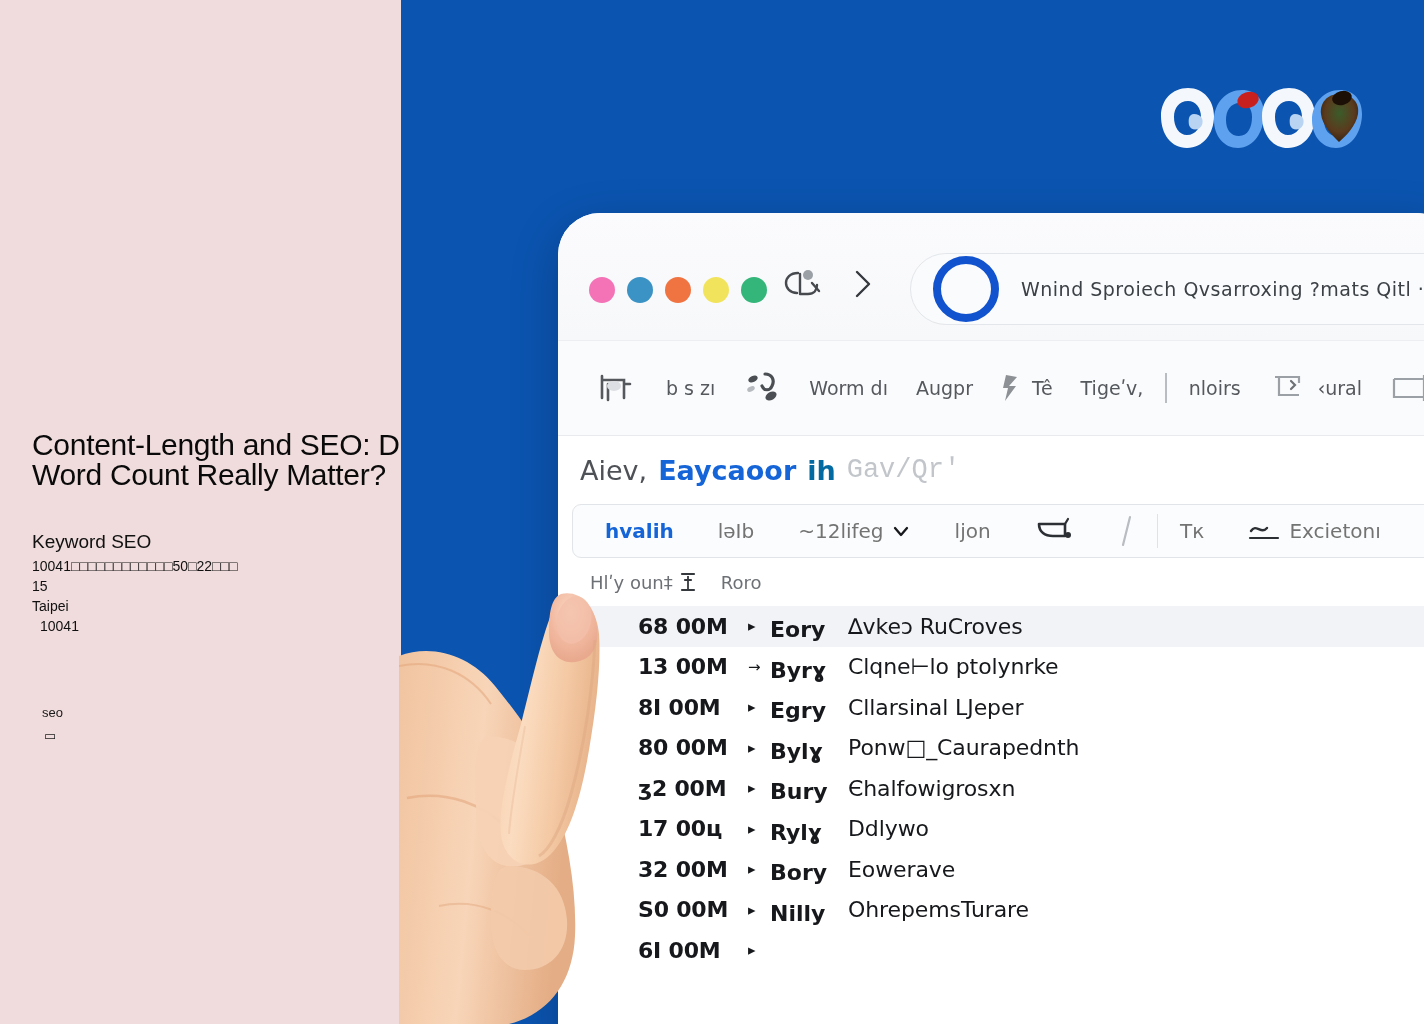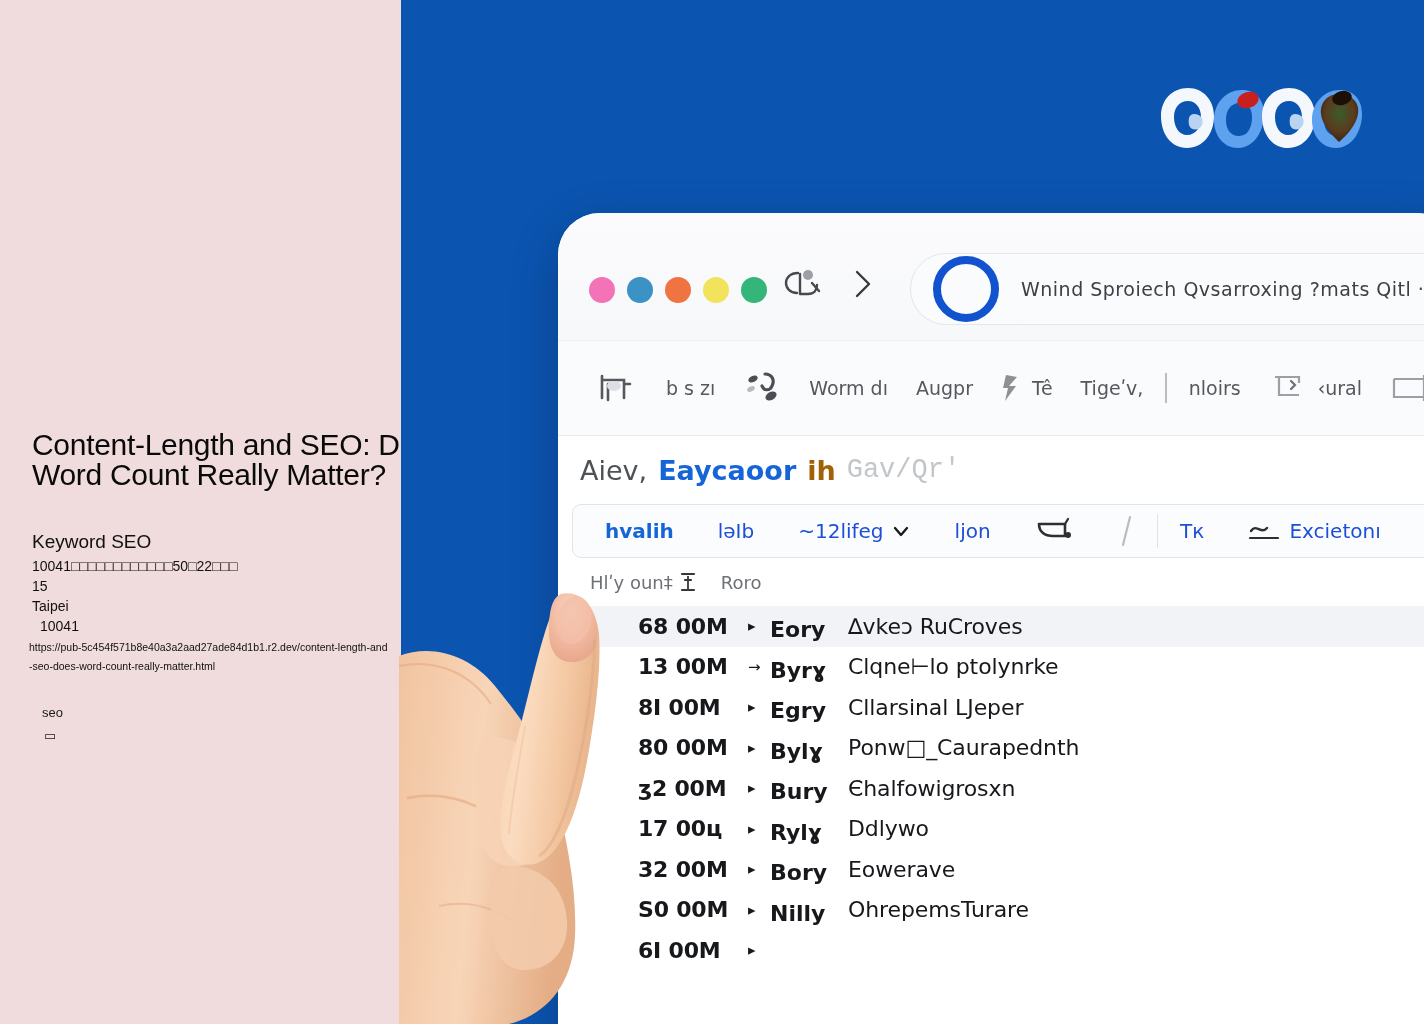--- a/index.html
+++ b/index.html
@@ -145,38 +145,38 @@
   #page-heading{
     position:relative; height:68px; width:100%;
     background:#ffffff;
     display:flex; align-items:center; gap:11px;
     padding-left:22px;
     font-size:27px;
     font-family:"DejaVu Sans", sans-serif;
   }
   #heading-a{ color:#4e5156; }
   #heading-b{ color:#1565d8; font-weight:700; }
-  #heading-c{ color:#a16207; font-weight:600; }
+  #heading-c{ color:#0369a1; font-weight:600; }
   #heading-d{ color:#c2c6cb;font-family:Liberation Mono, monospace; }
 
   
   #filter-bar{
     position:relative;
     margin:0 14px;
     height:54px;
     background:#fbfcfd;
     border:1.5px solid #e1e4e8;
     border-radius:9px;
     display:flex; align-items:center;
     padding-left:18px;
     overflow:hidden;
   }
   .fb-item{
     display:flex; align-items:center; gap:7px;
-    color:#1d4ed8; font-size:20px; white-space:nowrap;
+    color:#737373; font-size:20px; white-space:nowrap;
     padding:0 22px;
     font-family:"DejaVu Sans", sans-serif;
   }
   #fb-first{ color:#1565d8; font-weight:600; padding-left:14px;justify-content:center; }
   .fb-sep{ width:1.5px; height:34px; background:#dfe2e6; flex:0 0 auto; }
 
   
   #col-headers{
     position:relative; height:48px; width:100%;
     background:#ffffff;
@@ -465,21 +465,20 @@
 
 </div>
 
 <div id="left-panel">
   <div id="article-title">Content-Length and SEO: Does Word Count Really Matter?</div>
   <div id="keyword-label">Keyword SEO</div>
   <div id="addr-line">10041□□□□□□□□□□□□50□22□□□</div>
   <div class="meta-line" id="meta-0">15</div>
   <div class="meta-line" id="meta-1">Taipei</div>
   <div class="meta-line" id="meta-2">10041</div>
-  <div id="url-line">https://pub-5c454f571b8e40a3a2aad27ade84d1b1.r2.dev/content-length-and-seo-does-word-count-really-matter.html</div>
   <div id="tag-seo">seo</div>
   <div id="tag-glyph">▭</div>
 </div>
 
 <div id="pointing-hand">
   <svg viewBox="0 0 230 488" width="230" height="488">
     <defs>
       <linearGradient id="skin" x1="0" y1="0" x2="1" y2="0.3">
         <stop offset="0%" stop-color="#f6cfae"></stop>
         <stop offset="35%" stop-color="#fbdcc0"></stop>

